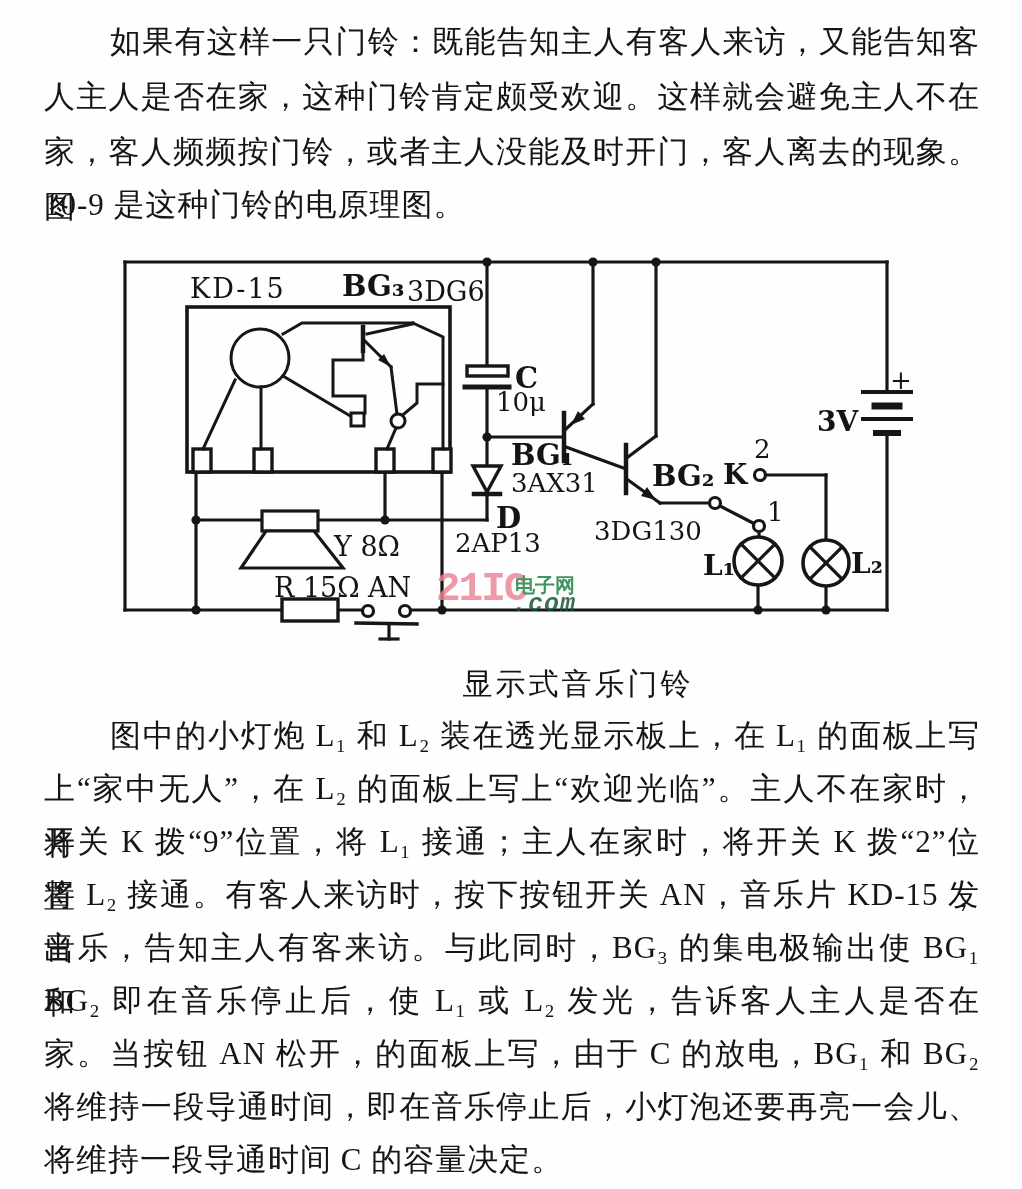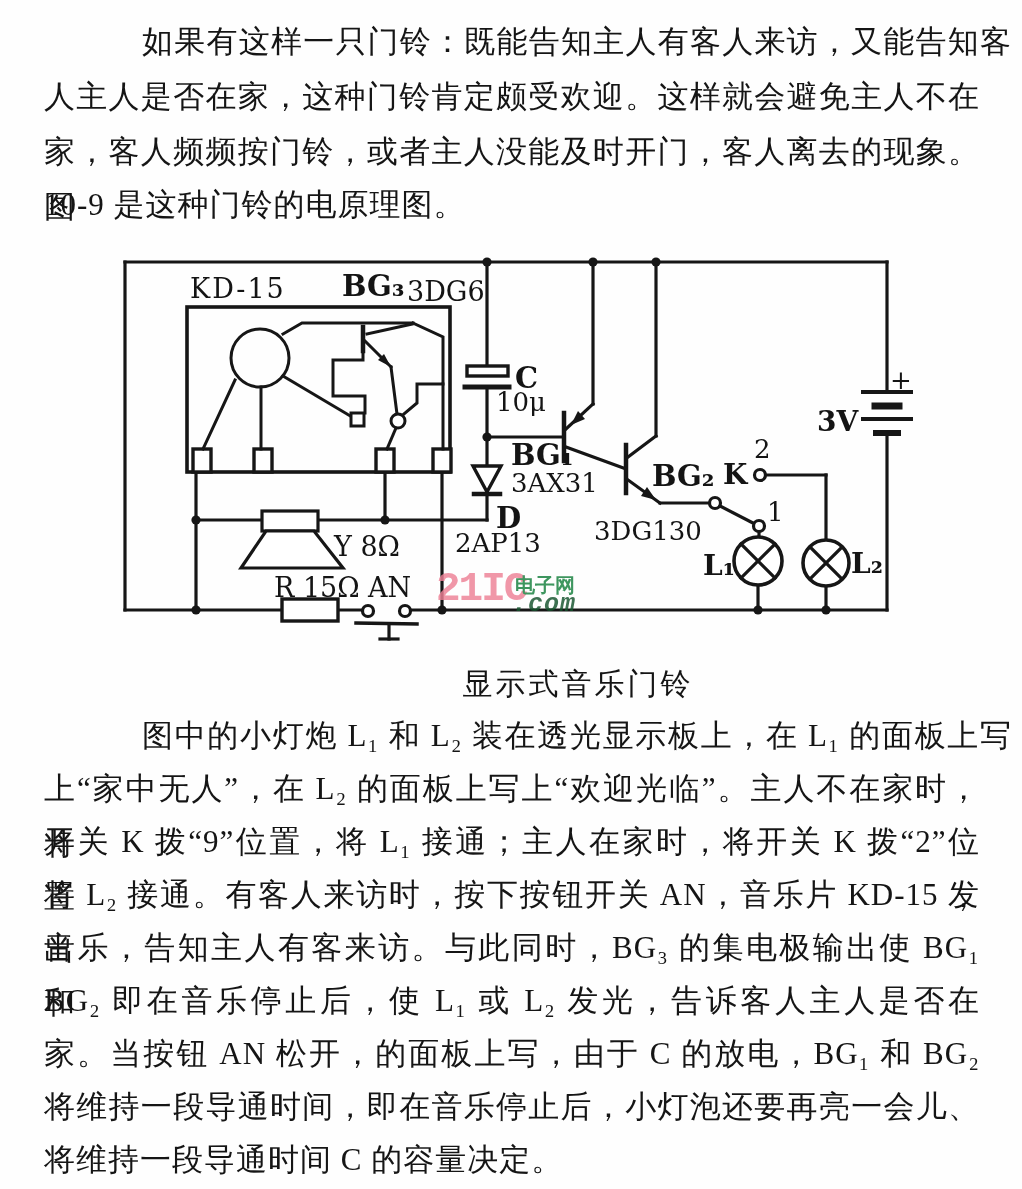--- a/index.html
+++ b/index.html
@@ -8,21 +8,21 @@
     font-family:"Liberation Serif","DejaVu Serif",serif;color:#151515;
     overflow:hidden;
   }
   .page{position:absolute;inset:0;background:#fefefe;}
   
   .tline{
     position:absolute;left:44px;width:936px;height:55px;line-height:55px;
     font-size:31px;text-align:justify;text-align-last:justify;
     white-space:normal;letter-spacing:1px;
   }
-  .tline.indent{left:110px;width:870px;margin-left:32px;}
+  .tline.indent{left:110px;width:870px;}
   .tline.flush{text-align:right;text-align-last:left;}
   .caption{
     position:absolute;left:130px;top:664px;width:896px;height:40px;line-height:40px;
     font-size:30px;text-align:center;letter-spacing:3px;
   }
   
   svg.circuit{position:absolute;left:0;top:0;}
   svg.circuit text{
     font-family:"DejaVu Serif","DejaVu Sans",serif;fill:#141414;
   }

